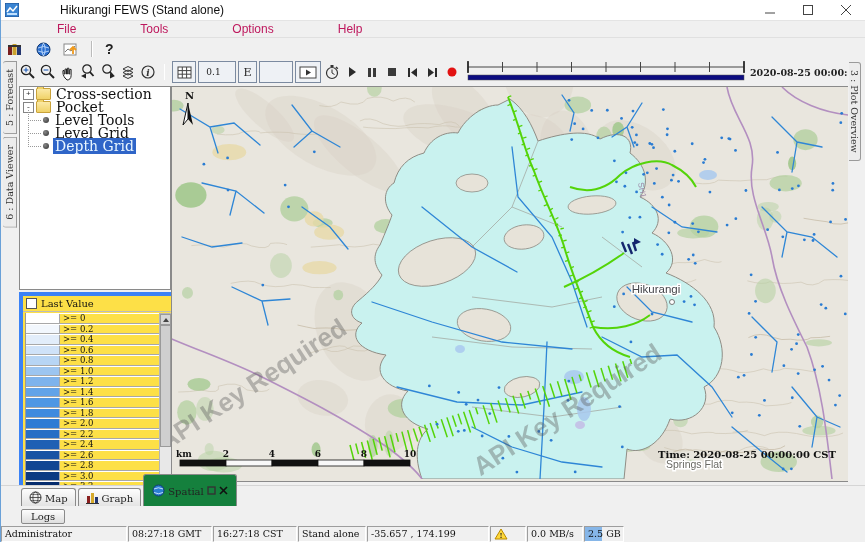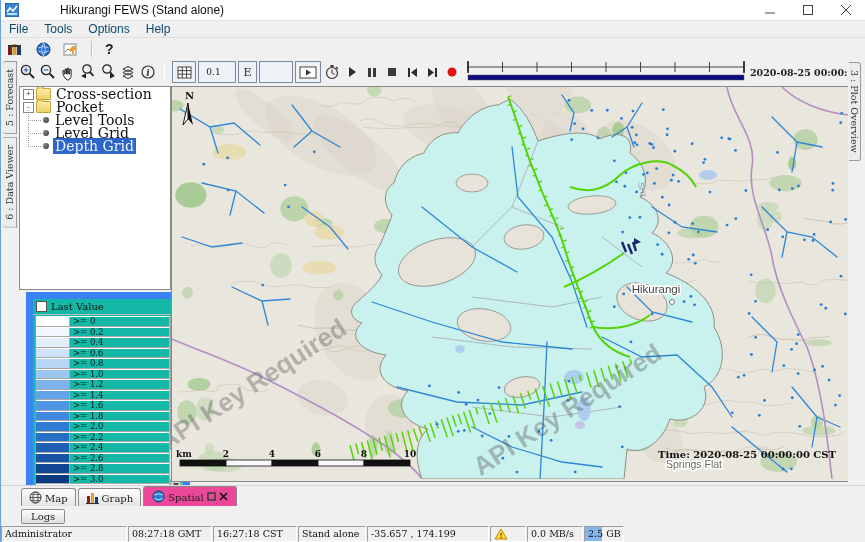--- a/index.html
+++ b/index.html
@@ -9,21 +9,21 @@
 
   
   .titlebar{height:20px;background:#ffffff;display:flex;align-items:center;border-bottom:1px solid #e4e4e4;gap:36px;}
   .app-icon{width:14px;height:14px;margin:0 5px 0 4px;flex:0 0 auto;}
   .title-text{font-size:12px;color:#111;}
   .win-controls{margin-left:auto;display:flex;height:100%;}
   .win-btn{width:38px;height:100%;display:flex;align-items:center;justify-content:center;}
 
   
   .menubar{height:16px;background:#f0f0f0;display:flex;align-items:center;border-bottom:1px solid #e0e0e0;}
-  .menu-item{padding:0 8px;font-size:12px;color:#0c4a6e;}
+  .menu-item{padding:0 8px;font-size:12px;color:#be185d;margin-left:48px;}
 
   
   .toolbar1{height:22px;background:#f0f0f0;display:flex;align-items:center;border-bottom:1px solid #d9d9d9;}
   .tb1-icon{width:20px;height:18px;margin:0 4px;display:flex;align-items:center;justify-content:center;}
   .tb-sep{width:1px;height:16px;background:#bbb;border-right:1px solid #fff;margin:0 6px;}
   .help-q{font-weight:bold;font-size:14px;color:#222;padding:0 6px;}
 
   
   .workspace{position:absolute;top:58px;left:0;right:0;height:427px;}
   .left-strip{position:absolute;left:0;top:0;width:17px;height:427px;background:#f0f0f0;}
@@ -61,22 +61,22 @@
             text-align:center;margin-right:2px;flex:0 0 auto;font-family:"Liberation Mono",monospace;color:#333;}
   .folder{width:13px;height:10px;background:linear-gradient(#fbe9a6,#f0d268);border:1px solid #c9a23a;
           border-radius:1px;position:relative;margin-right:3px;flex:0 0 auto;}
   .folder:before{content:"";position:absolute;top:-3px;left:0;width:5px;height:2px;
           background:#f0d268;border:1px solid #c9a23a;border-bottom:none;}
   .bullet{width:6px;height:6px;border-radius:50%;background:radial-gradient(circle at 35% 35%,#888,#2e2e2e);
           margin:0 4px 0 0;flex:0 0 auto;}
   .connector{width:12px;height:10px;border-left:1px dotted #999;border-bottom:1px dotted #999;
           margin:-6px 2px 4px 5px;flex:0 0 auto;}
 
-  .legend-box{position:absolute;left:8px;top:206px;width:150px;height:193px;background:#14b8a6;
-              border:7px solid #3b82f6;}
+  .legend-box{position:absolute;left:1px;top:206px;width:150px;height:193px;background:#fde047;
+              border:4px solid #3b82f6;}
   .legend-head{display:flex;align-items:center;height:15px;border-bottom:1px solid #bbb;padding-left:3px;}
   .cbx{width:9px;height:9px;border:1px solid #555;background:#fff;margin-right:4px;flex:0 0 auto;}
   .legend-title{font-family:"DejaVu Serif",serif;font-size:10px;color:#111;}
   .legend-table{position:absolute;left:2px;top:17px;right:13px;bottom:1px;overflow:hidden;border-left:1px solid #999;}
   .legend-row{display:flex;height:10.5px;box-sizing:border-box;border-bottom:1px solid #a8a8a8;border-top:1px solid #fff;}
   .lg-swatch{width:33px;border-right:1px solid #a8a8a8;flex:0 0 auto;}
   .lg-label{font-family:"DejaVu Serif",serif;font-size:8.5px;line-height:9.5px;padding-left:3px;color:#111;}
   .legend-scroll{position:absolute;top:17px;right:1px;width:11px;bottom:1px;background:#e8e8e8;border:1px solid #b5b5b5;}
   .sc-btn{position:absolute;left:0;width:9px;height:9px;background:#d6d6d6;border:1px solid #9a9a9a;
           display:flex;align-items:center;justify-content:center;}
@@ -86,21 +86,21 @@
 
   
   .map-wrap{position:absolute;left:170px;top:28px;width:678px;height:394px;border:1px solid #8a8a8a;background:#e9e6de;}
 
   
   .bottom-tabs{position:absolute;top:485px;left:0;right:0;height:21px;background:#f0f0f0;
                display:flex;align-items:flex-end;padding-left:20px;border-top:1px solid #d5d5d5;}
   .btab{display:flex;align-items:center;gap:3px;border:1px solid #8a8a8a;border-bottom:none;
         border-radius:3px 3px 0 0;background:linear-gradient(#fdfdfd,#e2e2e2);
         padding:2px 7px;margin-right:2px;font-family:"DejaVu Serif",serif;font-size:10px;height:14px;}
-  .btab.active{background:#ec4899;height:16px;padding:2px 8px;}
+  .btab.active{background:#15803d;height:16px;padding:8px 8px;}
   .logs-row{position:absolute;top:506px;left:0;right:0;height:20px;background:#f0f0f0;display:flex;align-items:center;padding-left:20px;}
   .logs-btn{border:1px solid #8a8a8a;border-radius:2px;background:linear-gradient(#fdfdfd,#dedede);
             font-family:"DejaVu Serif",serif;font-size:10px;padding:1px 9px;}
 
   
   .statusbar{position:absolute;top:526px;left:0;right:0;height:16px;background:#f0f0f0;display:flex;}
   .st-cell{box-sizing:border-box;height:16px;border:1px solid;border-color:#9d9d9d #ffffff #ffffff #9d9d9d;
            font-family:"DejaVu Serif",serif;font-size:9.5px;line-height:14px;padding-left:3px;
            white-space:nowrap;overflow:hidden;margin-right:1px;position:relative;color:#111;}
   .mem-fill{position:absolute;left:0;top:0;bottom:0;background:#86b6e8;}

